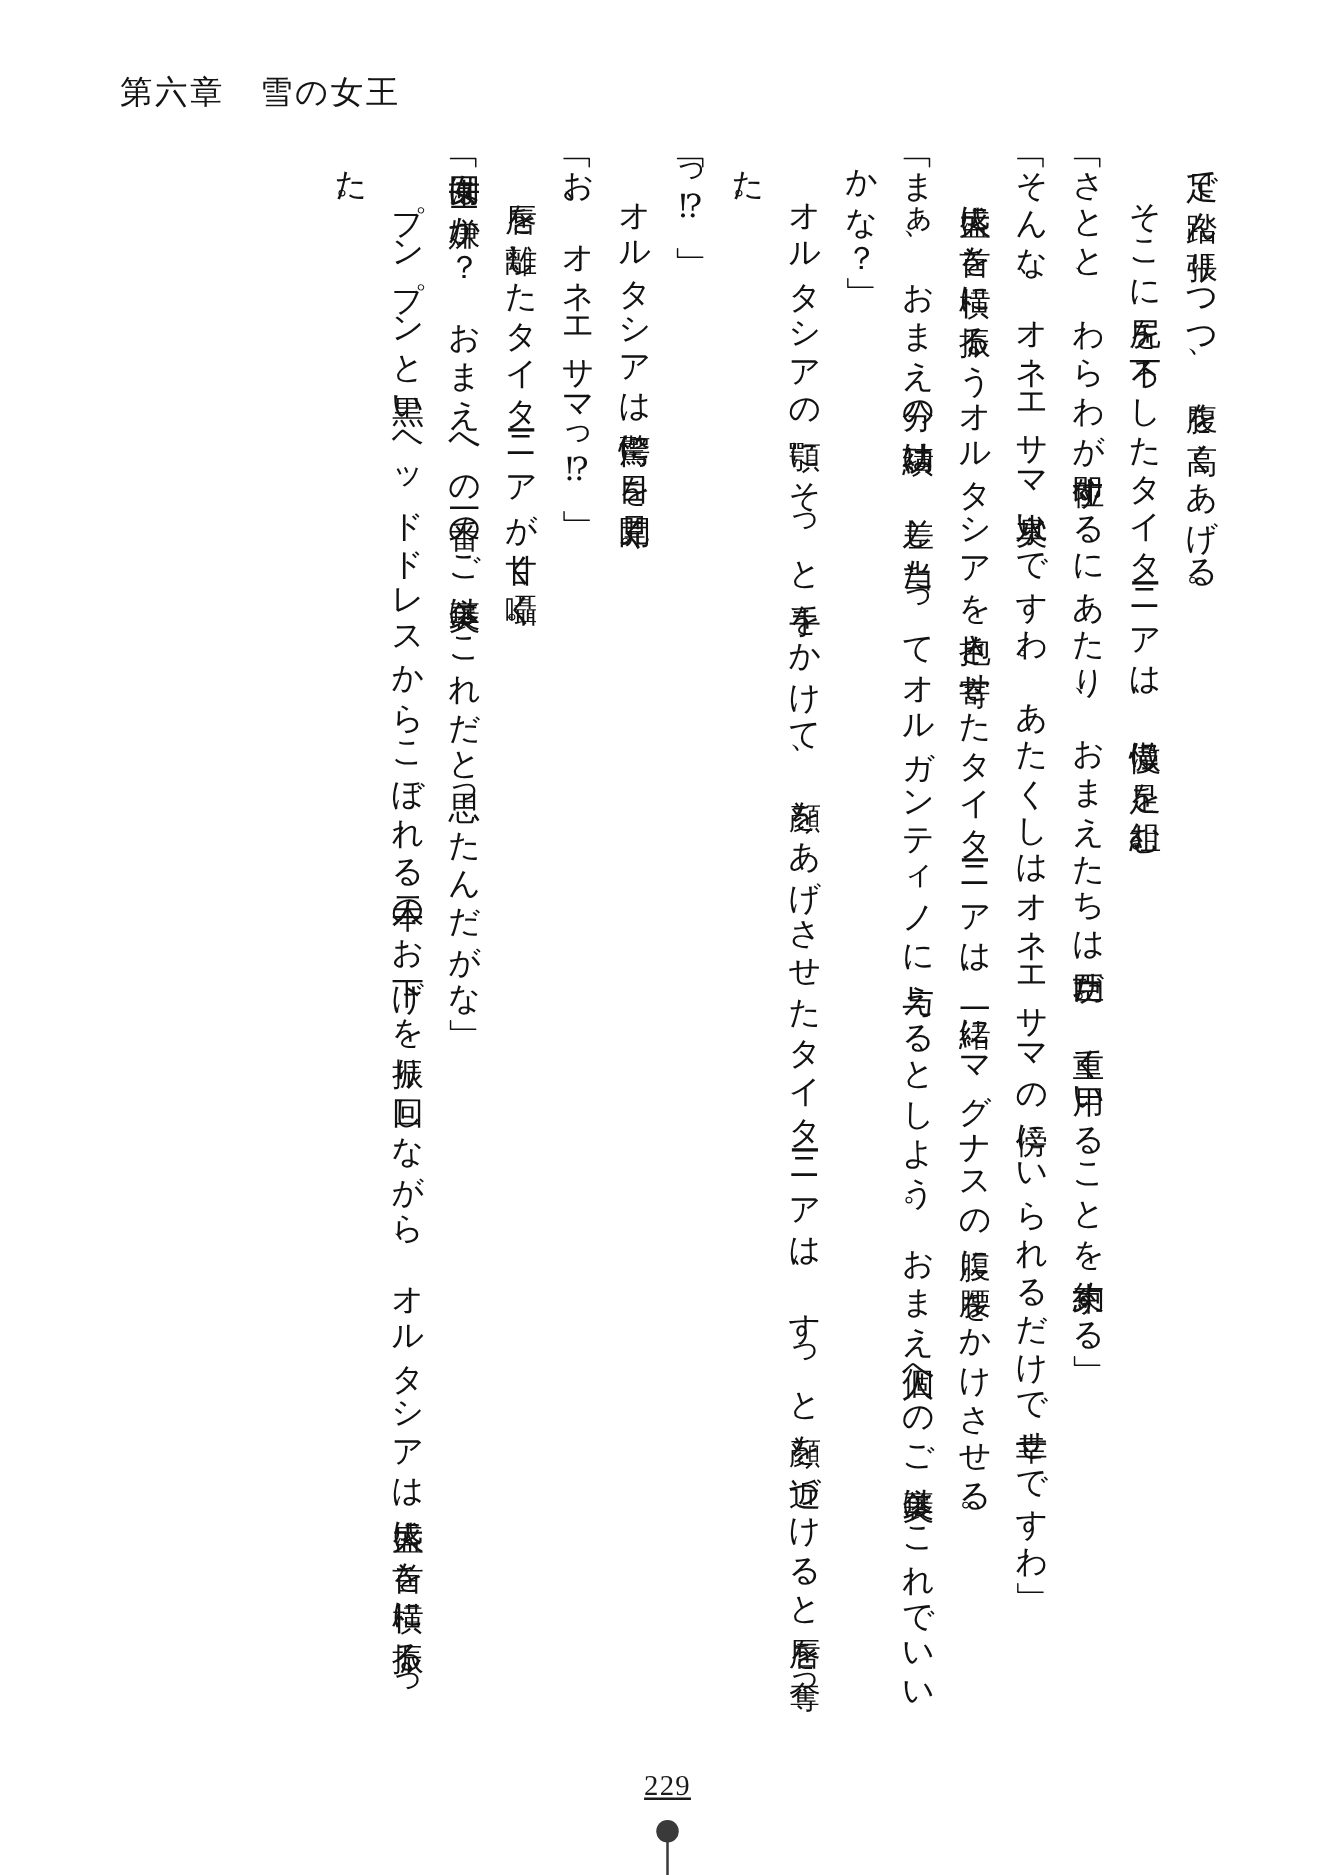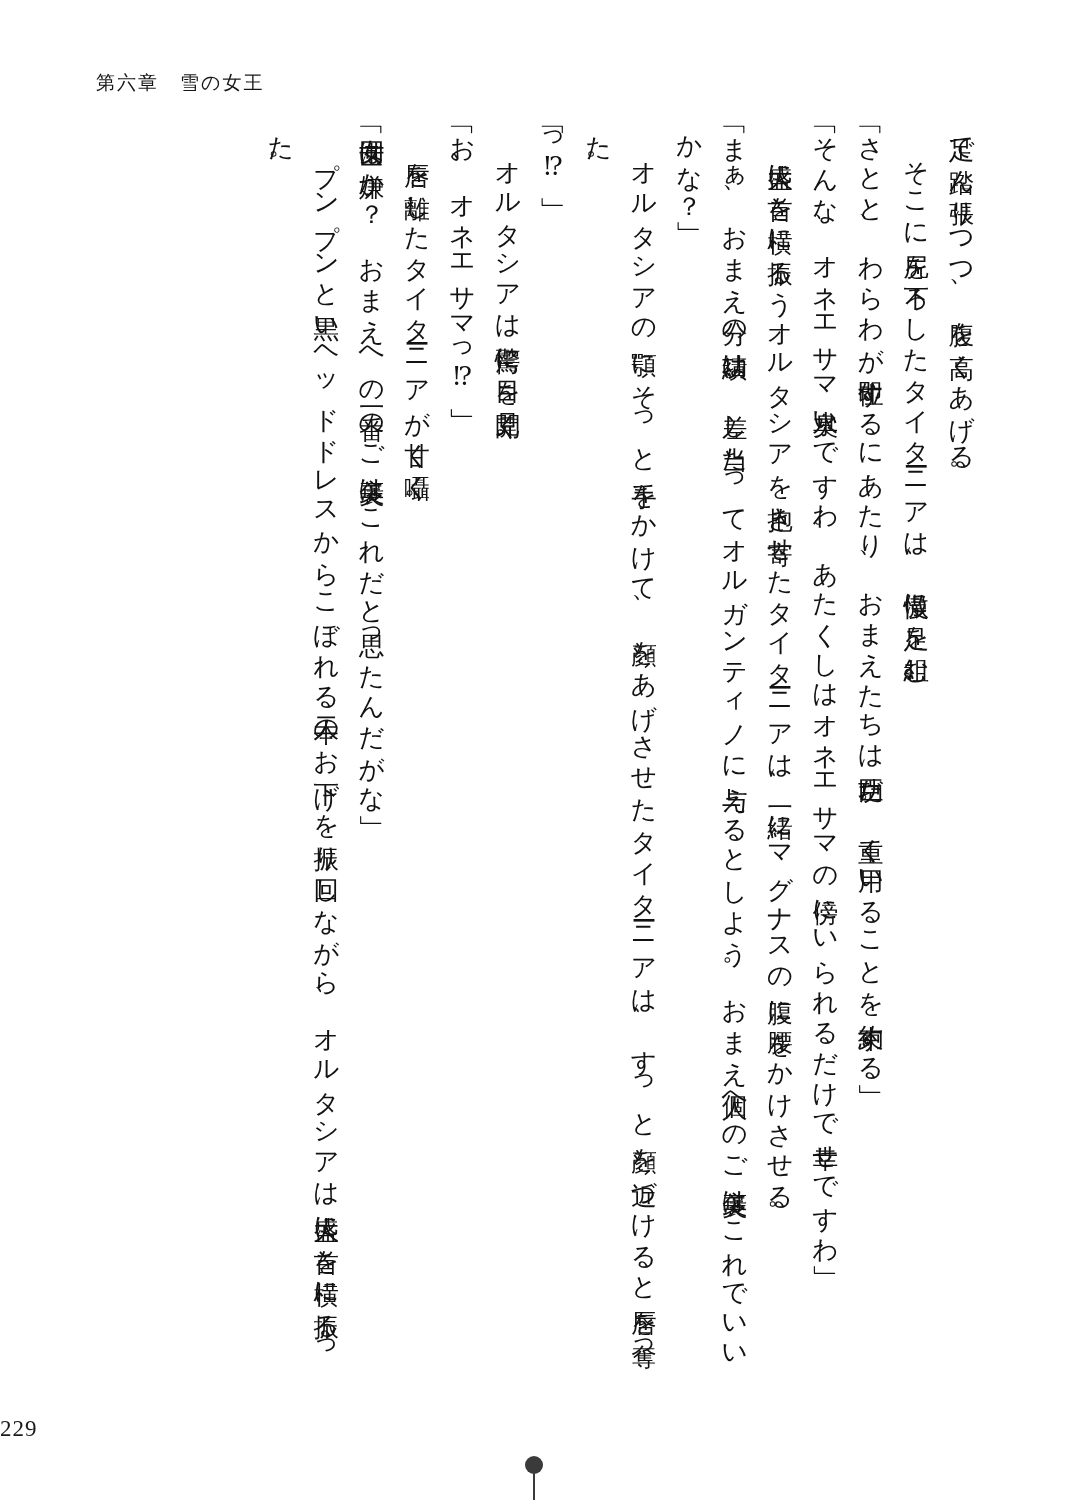--- a/index.html
+++ b/index.html
@@ -14,23 +14,23 @@
   #page {
     position: relative;
     width: 1068px;
     height: 1500px;
     background: #ffffff;
     overflow: hidden;
   }
   
   #chapter-header {
     position: absolute;
-    top: 70px;
+    top: 56px;
     left: 96px;
-    font-size: 19px;
+    font-size: 26px;
     letter-spacing: 2px;
     color: #141414;
     white-space: nowrap;
   }
   
   #body-text {
     position: absolute;
     top: 118px;
     right: 84px;
     height: 1240px;
@@ -50,23 +50,25 @@
   }
   #body-text p.indent {
     text-indent: 1em;
   }
   
   #page-number {
     position: absolute;
     bottom: 58px;
     left: 0;
     width: 100%;
+    text-align: center;
     font-size: 23px;
     color: #1a1a1a;
     letter-spacing: 1px;
+    text-decoration: underline;
   }
   
   #printer-mark {
     position: absolute;
     bottom: 0px;
     left: 50%;
     transform: translateX(-50%);
     width: 18px;
     height: 44px;
   }

